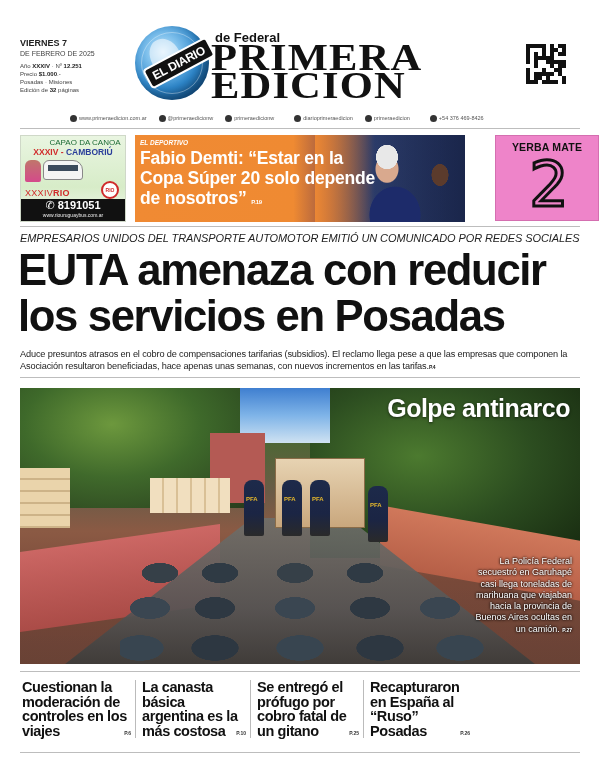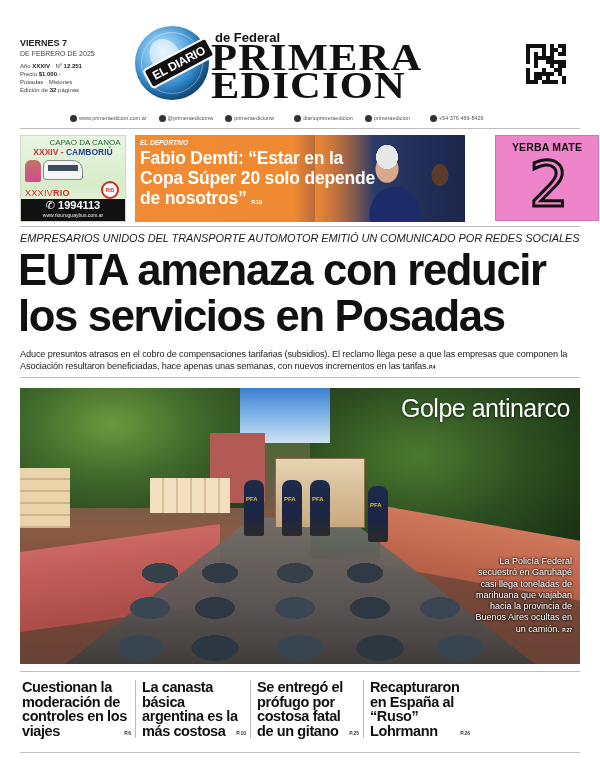--- a/index.html
+++ b/index.html
@@ -109,21 +109,21 @@
               radial-gradient(ellipse 22px 12px at 30px 55px, #3a4651 90%, transparent 92%),
               radial-gradient(ellipse 22px 12px at 95px 55px, #2e3842 90%, transparent 92%),
               radial-gradient(ellipse 22px 12px at 175px 55px, #3a4651 90%, transparent 92%),
               radial-gradient(ellipse 22px 12px at 250px 55px, #2e3842 90%, transparent 92%),
               radial-gradient(ellipse 22px 12px at 320px 55px, #3a4651 90%, transparent 92%),
               radial-gradient(ellipse 26px 14px at 20px 95px, #384550 90%, transparent 92%),
               radial-gradient(ellipse 26px 14px at 95px 95px, #2d3741 90%, transparent 92%),
               radial-gradient(ellipse 26px 14px at 180px 95px, #384550 90%, transparent 92%),
               radial-gradient(ellipse 26px 14px at 260px 95px, #2d3741 90%, transparent 92%),
               radial-gradient(ellipse 26px 14px at 340px 95px, #384550 90%, transparent 92%); }
-  .photo-title { position: absolute; right: 10px; top: 6px; font-size: 25px; font-weight: normal; color: #fff; letter-spacing: -0.5px;
+  .photo-title { position: absolute; right: 10px; top: 6px; font-size: 25px; font-weight: bold; color: #fff; letter-spacing: -0.5px;
                  text-shadow: 0 1px 3px rgba(0,0,0,0.6); margin-left: 44px; }
   .photo-caption { position: absolute; right: 8px; top: 168px; width: 100px; text-align: right; font-size: 9px; line-height: 11.3px; color: #fff;
                    text-shadow: 0 0 2px #000, 0 0 3px #000; }
   .photo-caption .pg { font-size: 5px; font-weight: bold; }
 
   
   .bottom-row { position: absolute; left: 20px; top: 680px; width: 560px; height: 58px; display: flex; }
   .bottom-item { position: relative; flex: 0 0 auto; padding: 0 4px 0 6px; border-left: 1px solid #bbb; }
   .bottom-item:first-child { border-left: none; padding-left: 2px; }
   .bottom-text { font-size: 14.5px; font-weight: bold; line-height: 14.5px; color: #111; letter-spacing: -0.4px; }
@@ -299,21 +299,21 @@
   <div class="ad-l2">
     <span class="red">XXXIV</span><span class="red"> - </span><span>CAMBORIÚ</span>
   </div>
   <div class="ad-people"></div>
   <div class="ad-bus"></div>
   <div class="ad-rio">RIO</div>
   <div class="ad-brand">
     <span style="font-weight:normal">XXXIV</span><span>RIO</span>
   </div>
   <div class="ad-phonebar">
-    <div class="ad-phone">✆ 1994113</div>
+    <div class="ad-phone">✆ 8191051</div>
     <div class="ad-url">www.riouruguaybus.com.ar</div>
   </div>
 </div>
 
 <div class="sports">
   <div class="sports-photo"></div>
   <div class="sports-kicker">EL DEPORTIVO</div>
   <div class="sports-title">
     <span>Fabio Demti: “Estar en la Copa Súper 20 solo depende de nosotros”</span>
     <span class="sports-page">P.19</span>
@@ -373,22 +373,22 @@
 <div class="bottom-row" id="bottom-row">
     <div class="bottom-item" style="width: 115px;">
       <div class="bottom-text">Cuestionan la moderación de controles en los viajes</div>
       <div class="bottom-page">P.6</div>
     </div>
     <div class="bottom-item" style="width: 115px;">
       <div class="bottom-text">La canasta básica argentina es la más costosa</div>
       <div class="bottom-page">P.10</div>
     </div>
     <div class="bottom-item" style="width: 113px;">
-      <div class="bottom-text">Se entregó el prófugo por costosa fatal de un gitano</div>
+      <div class="bottom-text">Se entregó el prófugo por cobro fatal de un gitano</div>
       <div class="bottom-page">P.25</div>
     </div>
     <div class="bottom-item" style="width: 111px;">
-      <div class="bottom-text">Recapturaron en España al “Ruso” Lohrmann</div>
+      <div class="bottom-text">Recapturaron en España al “Ruso” Posadas</div>
       <div class="bottom-page">P.26</div>
     </div>
   </div>
 
 <div class="rule" style="top:752px"></div>
 
 </body></html>

